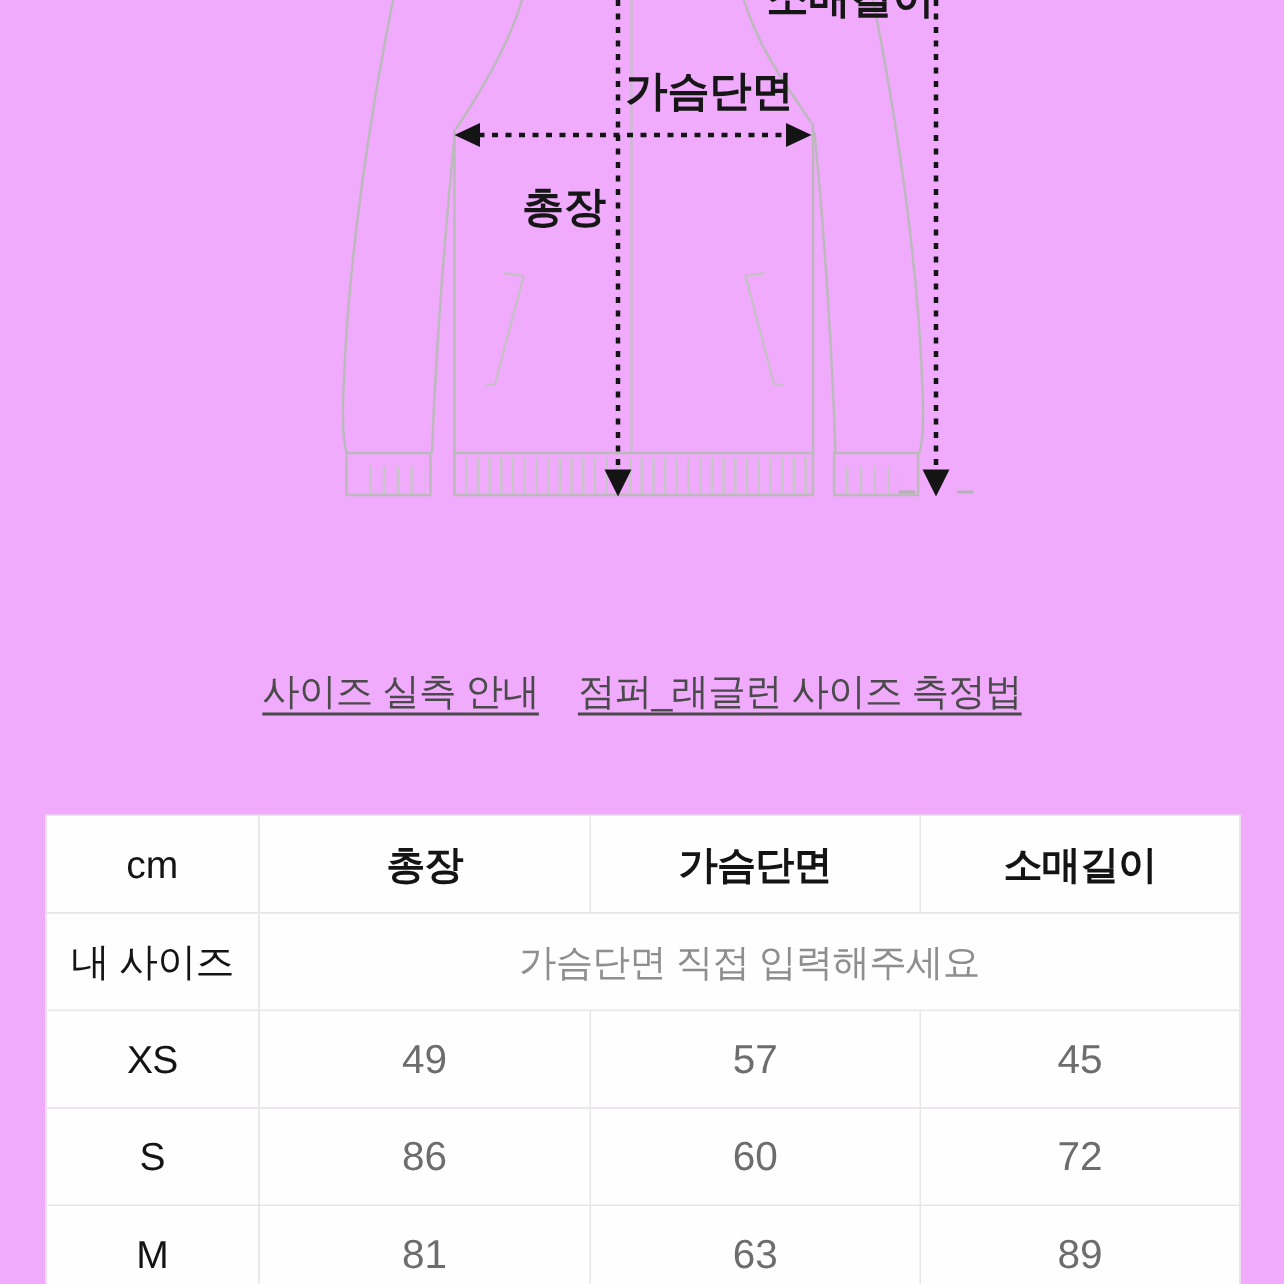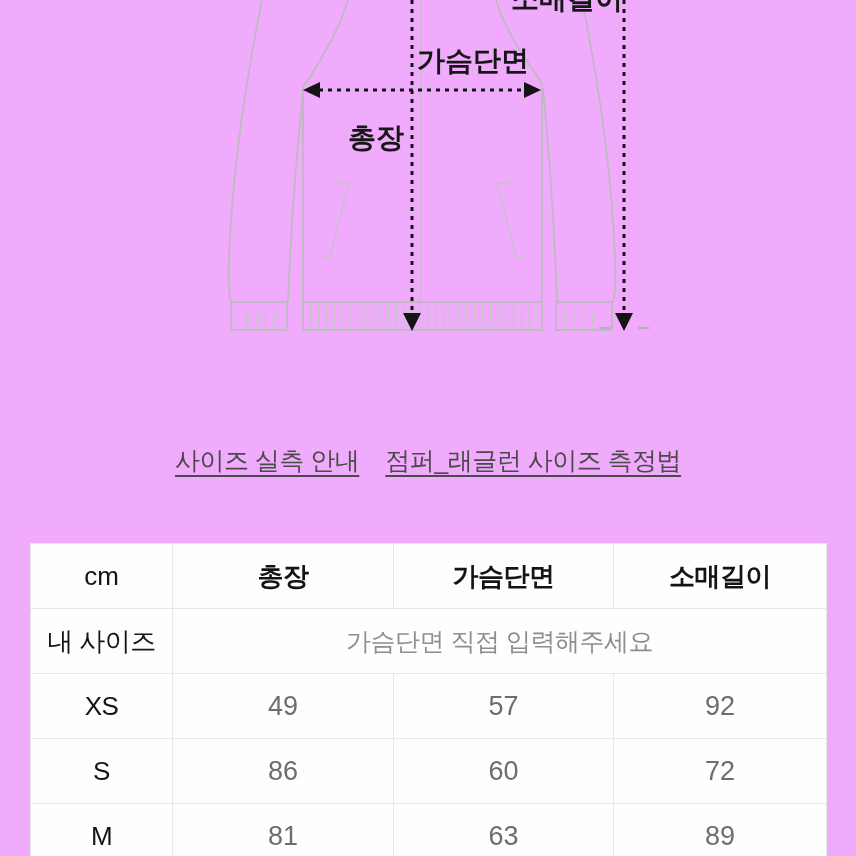--- a/index.html
+++ b/index.html
@@ -149,21 +149,21 @@
       <th class="th-col">소매길이</th>
     </tr>
     <tr>
       <th class="size-label">내 사이즈</th>
       <td class="cell-placeholder" colspan="3">가슴단면 직접 입력해주세요</td>
     </tr>
     <tr>
       <th class="size-label">XS</th>
       <td class="cell-value">49</td>
       <td class="cell-value">57</td>
-      <td class="cell-value">92</td>
+      <td class="cell-value">45</td>
     </tr>
     <tr>
       <th class="size-label">S</th>
       <td class="cell-value">86</td>
       <td class="cell-value">60</td>
       <td class="cell-value">72</td>
     </tr>
     <tr>
       <th class="size-label">M</th>
       <td class="cell-value">81</td>

